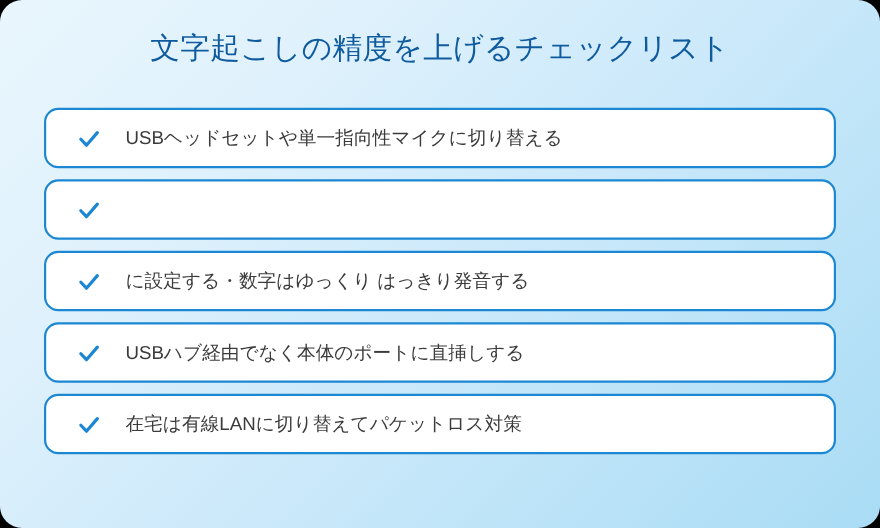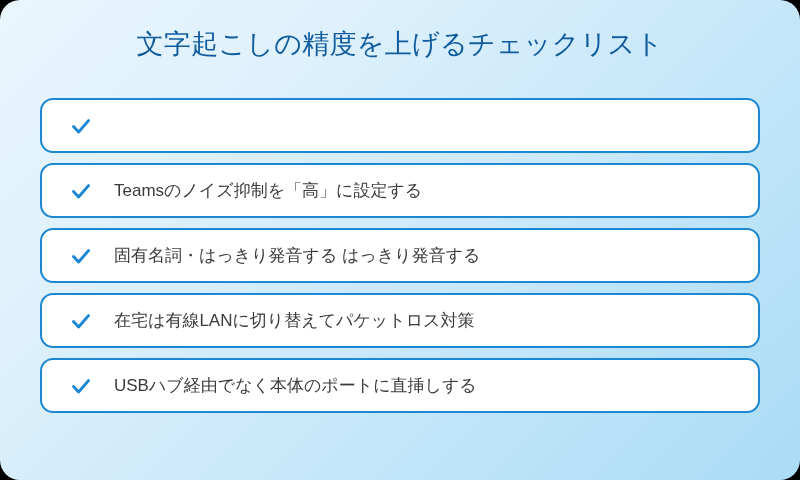--- a/index.html
+++ b/index.html
@@ -88,52 +88,52 @@
   <div class="page-title">文字起こしの精度を上げるチェックリスト</div>
 
   <div class="checklist">
 
     <div class="check-card">
       <span class="check-icon">
         <svg viewBox="0 0 22 22" aria-hidden="true">
           <path d="M3.5 11.6 L8.6 17 L18.5 5.6" fill="none" stroke="currentColor" stroke-width="2.9" stroke-linecap="round" stroke-linejoin="round"></path>
         </svg>
       </span>
+      <span class="check-label">USBヘッドセットや単一指向性マイクに切り替える</span>
     </div>
 
     <div class="check-card">
       <span class="check-icon">
         <svg viewBox="0 0 22 22" aria-hidden="true">
           <path d="M3.5 11.6 L8.6 17 L18.5 5.6" fill="none" stroke="currentColor" stroke-width="2.9" stroke-linecap="round" stroke-linejoin="round"></path>
         </svg>
       </span>
-      <span class="check-label">Teamsのノイズ抑制を「高」に設定する</span>
     </div>
 
     <div class="check-card">
       <span class="check-icon">
         <svg viewBox="0 0 22 22" aria-hidden="true">
           <path d="M3.5 11.6 L8.6 17 L18.5 5.6" fill="none" stroke="currentColor" stroke-width="2.9" stroke-linecap="round" stroke-linejoin="round"></path>
         </svg>
       </span>
-      <span class="check-label">固有名詞・はっきり発音する はっきり発音する</span>
+      <span class="check-label">に設定する・数字はゆっくり はっきり発音する</span>
+    </div>
+
+    <div class="check-card">
+      <span class="check-icon">
+        <svg viewBox="0 0 22 22" aria-hidden="true">
+          <path d="M3.5 11.6 L8.6 17 L18.5 5.6" fill="none" stroke="currentColor" stroke-width="2.9" stroke-linecap="round" stroke-linejoin="round"></path>
+        </svg>
+      </span>
+      <span class="check-label">USBハブ経由でなく本体のポートに直挿しする</span>
     </div>
 
     <div class="check-card">
       <span class="check-icon">
         <svg viewBox="0 0 22 22" aria-hidden="true">
           <path d="M3.5 11.6 L8.6 17 L18.5 5.6" fill="none" stroke="currentColor" stroke-width="2.9" stroke-linecap="round" stroke-linejoin="round"></path>
         </svg>
       </span>
       <span class="check-label">在宅は有線LANに切り替えてパケットロス対策</span>
     </div>
 
-    <div class="check-card">
-      <span class="check-icon">
-        <svg viewBox="0 0 22 22" aria-hidden="true">
-          <path d="M3.5 11.6 L8.6 17 L18.5 5.6" fill="none" stroke="currentColor" stroke-width="2.9" stroke-linecap="round" stroke-linejoin="round"></path>
-        </svg>
-      </span>
-      <span class="check-label">USBハブ経由でなく本体のポートに直挿しする</span>
-    </div>
-
   </div>
 </div>
 
 </body></html>

